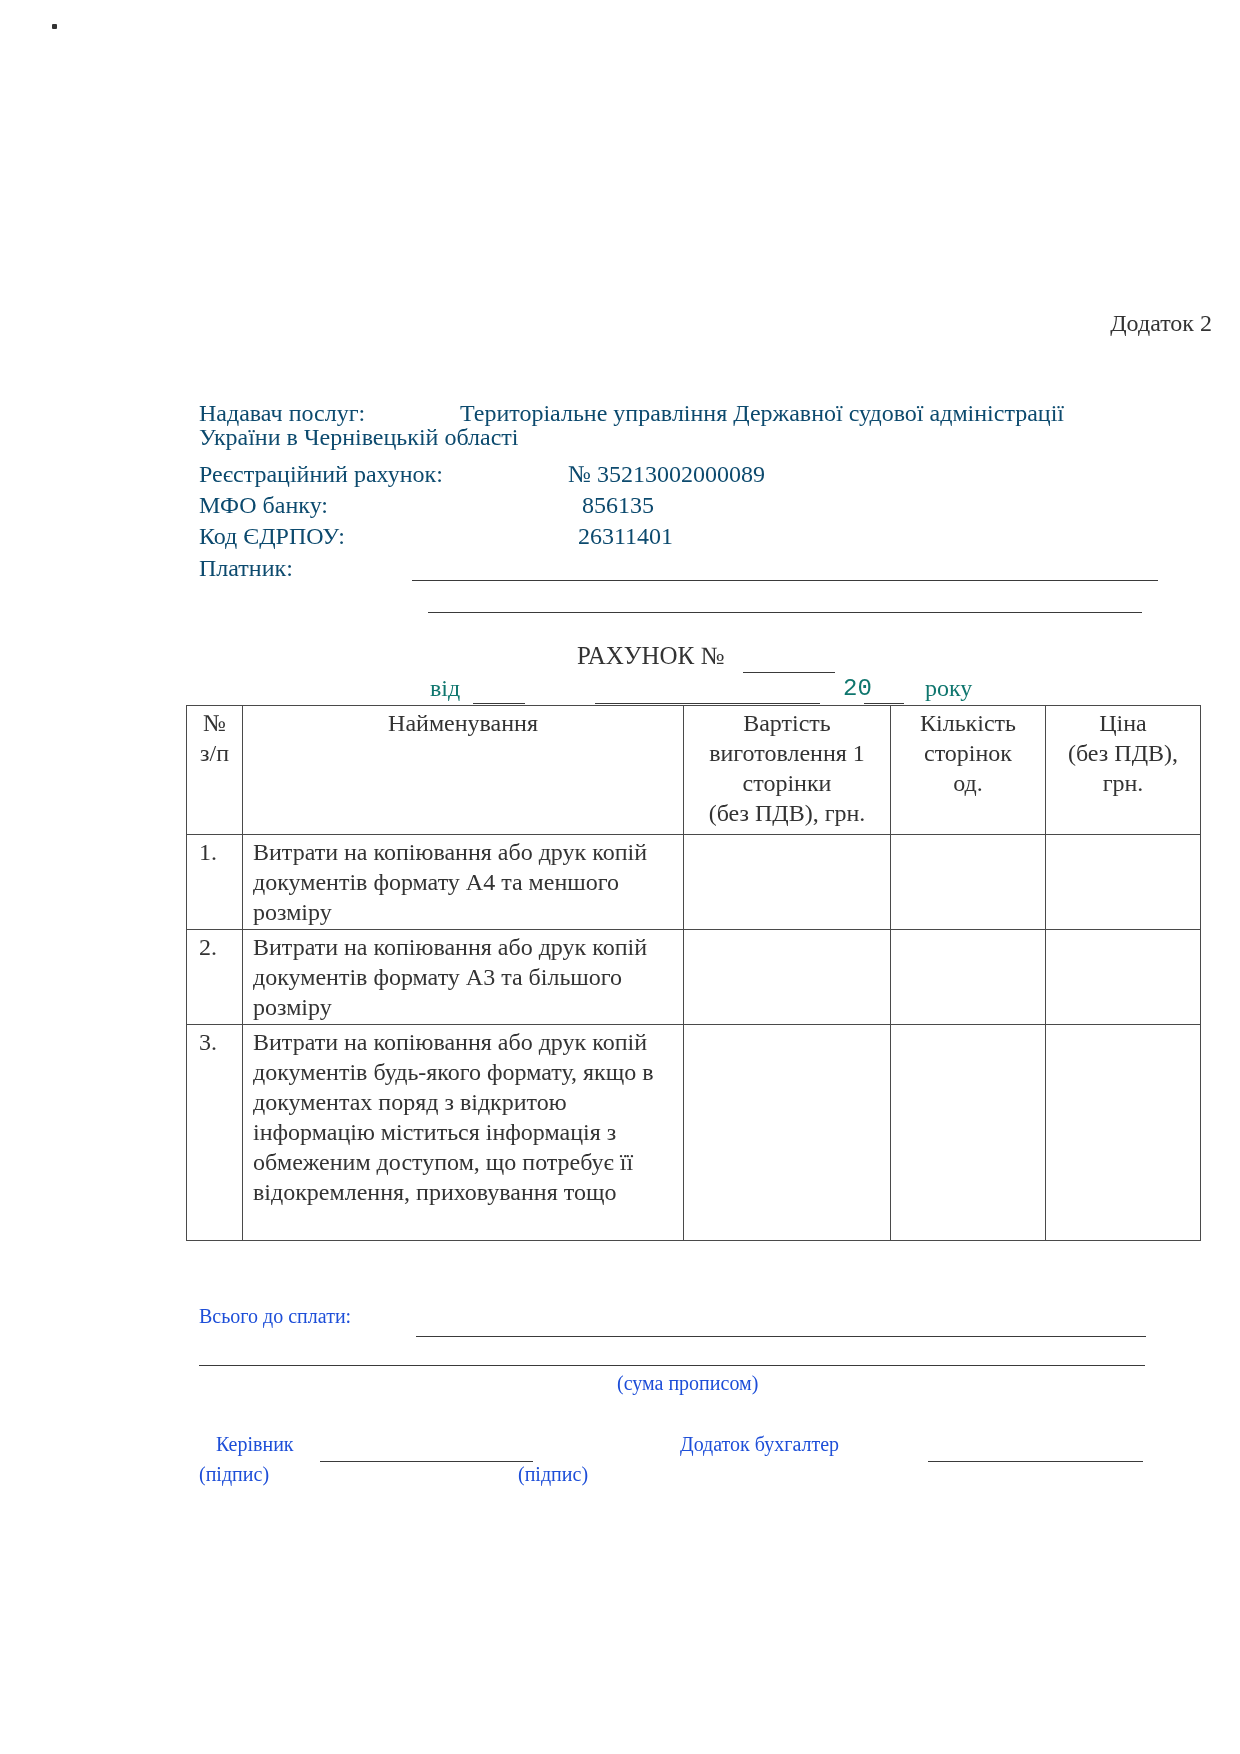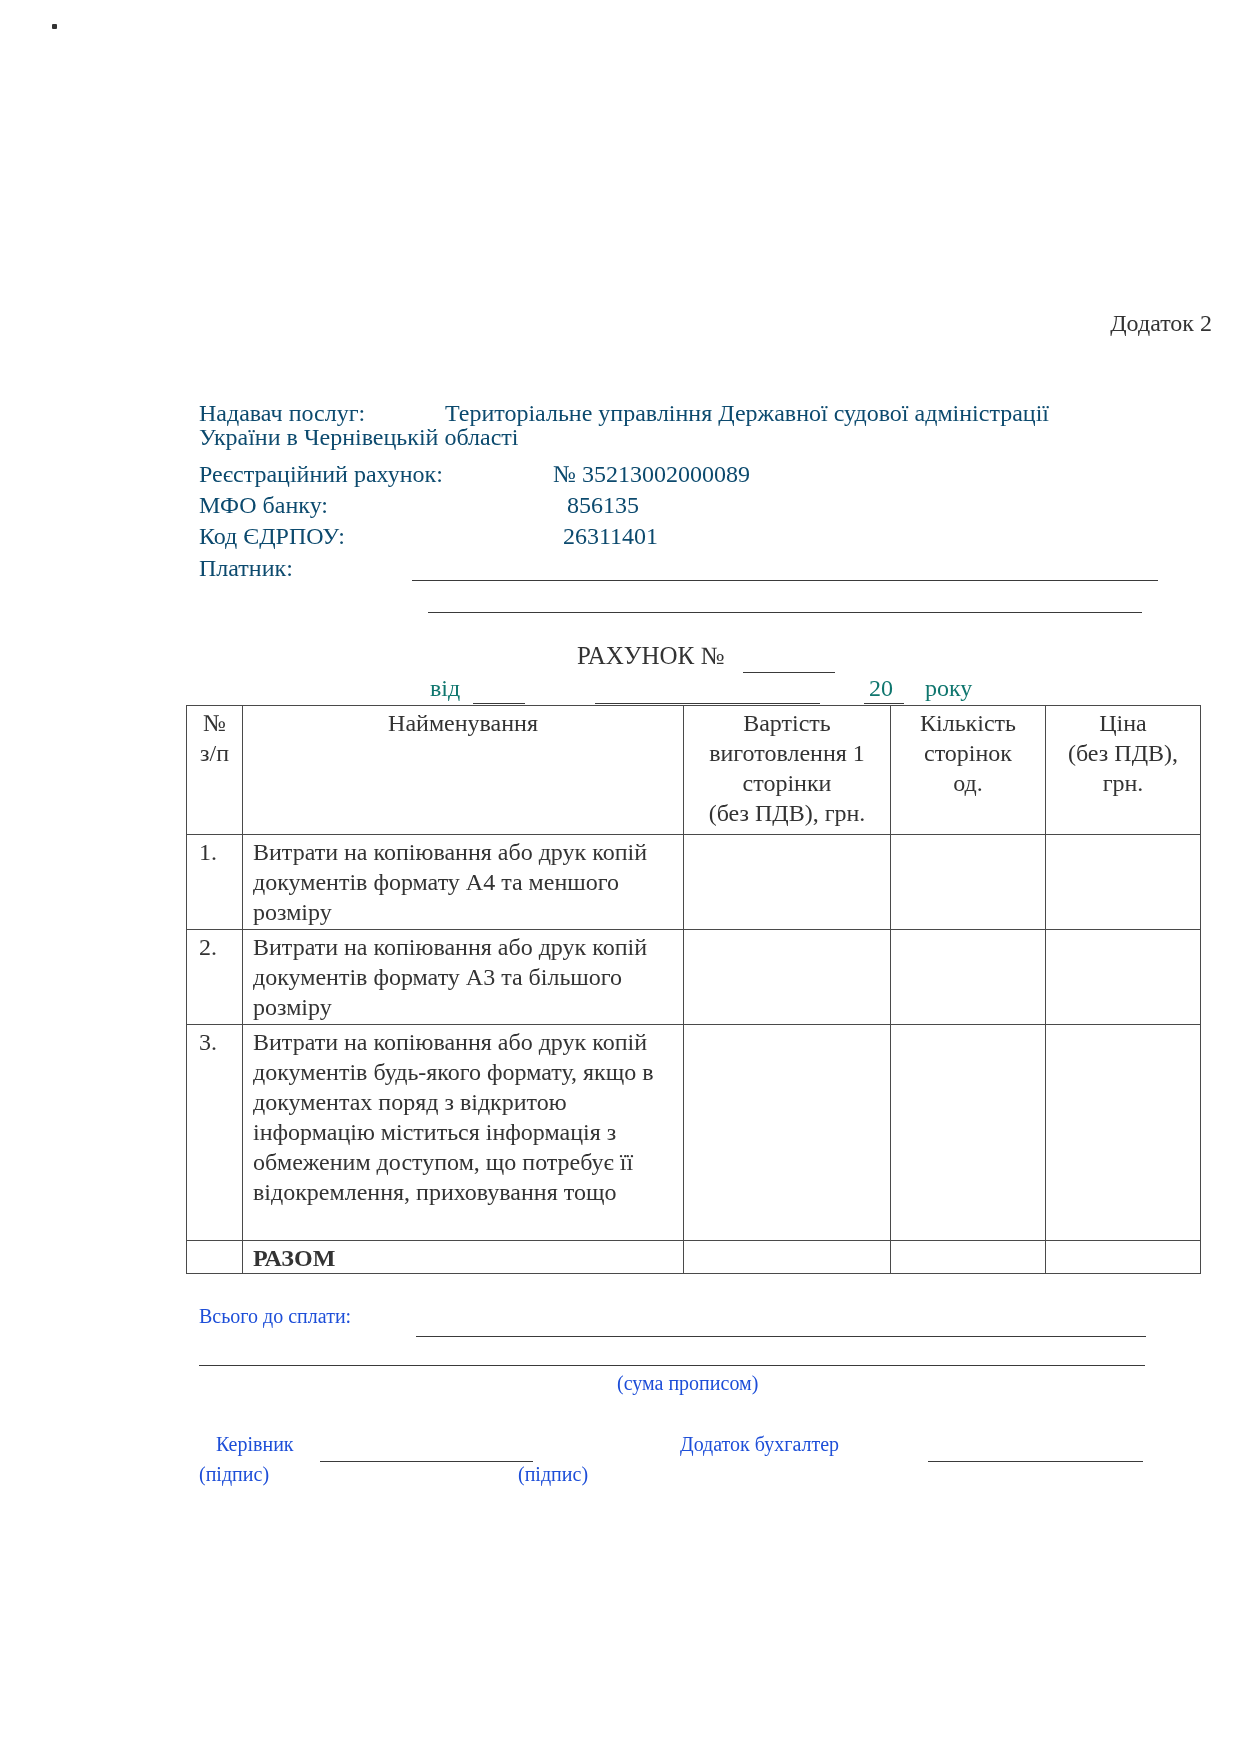--- a/index.html
+++ b/index.html
@@ -27,21 +27,21 @@
     font-size: 24px;
     color: #333;
   }
   .req {
     left: 199px;
     font-size: 24px;
     line-height: 30px;
     color: #0c4a6e;
     white-space: nowrap;
   }
-  .req .val { position: absolute; }
+  .req .val { position: absolute; margin-left: 15px; }
   .line {
     position: absolute;
     height: 0;
     border-top: 1.5px solid #3a3a3a;
   }
   .invoice-title {
     left: 577px; top: 642px;
     font-size: 25px;
     color: #333;
   }
@@ -111,21 +111,21 @@
 <div class="line" style="left:428px; top:612px; width:714px;"></div>
 
 <div class="abs invoice-title">
   <span>РАХУНОК №</span>
 </div>
 <div class="line" style="left:743px; top:672px; width:92px;"></div>
 
 <div class="abs date-row" style="left:430px;">від</div>
 <div class="line" style="left:473px; top:703px; width:52px;"></div>
 <div class="line" style="left:595px; top:703px; width:225px;"></div>
-<div class="abs date-row" style="left:869px;">20</div>
+<div class="abs date-row" style="left:843px;font-family:Liberation Mono, monospace;">20</div>
 <div class="line" style="left:864px; top:703px; width:40px;"></div>
 <div class="abs date-row" style="left:925px;">року</div>
 
 <table class="items">
   <colgroup>
     <col style="width:56px">
     <col style="width:441px">
     <col style="width:207px">
     <col style="width:155px">
     <col style="width:155px">
@@ -170,27 +170,20 @@
     <td></td>
     <td></td>
   </tr>
   <tr class="r3">
     <td class="num">3.</td>
     <td>Витрати на копіювання або друк копій документів будь-якого формату, якщо в документах поряд з відкритою інформацію міститься інформація з обмеженим доступом, що потребує її відокремлення, приховування тощо</td>
     <td></td>
     <td></td>
     <td></td>
   </tr>
-  <tr class="r4">
-    <td class="num"></td>
-    <td class="total">РАЗОМ</td>
-    <td></td>
-    <td></td>
-    <td></td>
-  </tr>
 </tbody>
   </table>
 
 <div class="abs foot-label" style="left:199px; top:1305px;">Всього до сплати:</div>
 <div class="line" style="left:416px; top:1336px; width:730px;"></div>
 <div class="line" style="left:199px; top:1365px; width:946px;"></div>
 <div class="abs foot-label italic" style="left:617px; top:1372px;">(сума прописом)</div>
 
 <div class="abs foot-label" style="left:216px; top:1433px;">Керівник</div>
 <div class="line" style="left:320px; top:1461px; width:213px;"></div>

